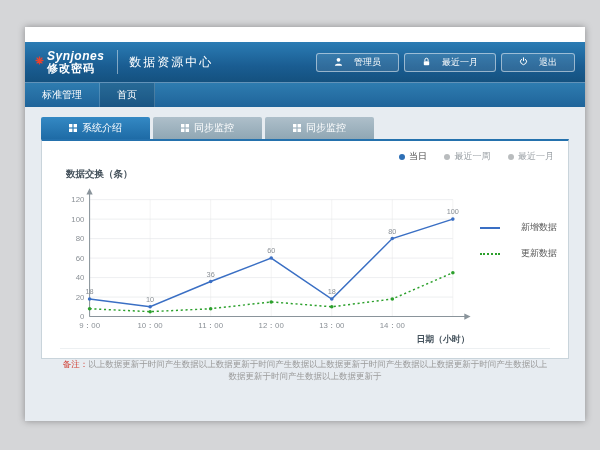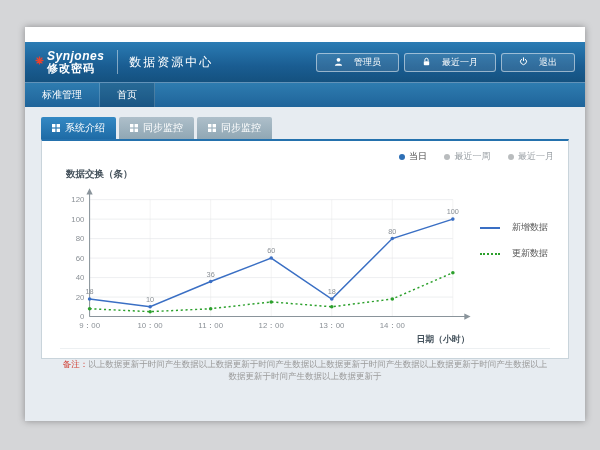--- a/index.html
+++ b/index.html
@@ -30,21 +30,21 @@
   .nav { height:25px; background:linear-gradient(#2e7cb0,#1f649a);
          border-top:1px solid rgba(255,255,255,.3); display:flex; }
   .nav-item { padding:0 17px; line-height:24px; font-size:10px; color:#fff;
               border-right:1px solid rgba(255,255,255,.18); cursor:pointer; }
   .nav-item.active { background:rgba(0,0,0,.14); }
 
   
   .content { position:absolute; top:80px; bottom:0; left:0; right:0;
              background:#e7ecf1; padding:10px 16px; }
   .tabs { display:flex; gap:3px; }
-  .tab { height:22px; display:flex; align-items:center; gap:5px; padding:0 11px;
+  .tab { height:22px; display:flex; align-items:center; gap:5px; padding:0 28px;
          font-size:10px; color:#fff; border-radius:2px 2px 0 0; cursor:pointer; }
   .tab.active { background:linear-gradient(#3489c4,#1e6ba6); }
   .tab.inactive { background:linear-gradient(#aebfca,#90a7b4); }
   .tab svg { width:8px; height:8px; }
 
   .panel { background:#fff; border:1px solid #c9d4db; border-top:2px solid #2471ad;
            height:220px; position:relative; }
   .filters { position:absolute; top:9px; right:14px; font-size:9px; }
   .filter { margin-left:15px; cursor:pointer; color:#9aa0a5; }
   .filter.active { color:#444; }
@@ -52,21 +52,21 @@
          background:#b9bcbe; margin-right:4px; vertical-align:middle; }
   .filter.active .dot { background:#2d6fb5; }
 
   .chart-title { font-size:9.5px; color:#45525c; font-weight:bold; padding:27px 0 4px 24px; }
   .chart-row { display:flex; align-items:flex-start; padding:0 4px 0 10px; }
   svg.chart { flex:1; height:auto; display:block; }
   .tick { font-size:7.5px; fill:#8a9096; }
   .dlabel { font-size:7px; fill:#8a9096; }
   .xlabel { font-size:8.5px; fill:#44525c; font-weight:bold; }
   .series-legend { width:84px; padding-top:36px; font-size:9px; color:#555; }
-  .series-item { display:flex; align-items:center; gap:12px; margin-bottom:13px; cursor:pointer; }
+  .series-item { display:flex; align-items:center; gap:21px; margin-bottom:13px; cursor:pointer; }
   .series-line { width:20px; border-top:2px solid #3a6fc4; display:inline-block; }
 
   .note { margin:4px 18px 15px; border-top:1px solid #edf0f2; padding-top:9px;
           font-size:8.5px; color:#9a9a9a; text-align:center; line-height:1.5; }
   .note-label { color:#d03b2f; }
 </style>
 </head>
 <body>
 
 <div class="window">

